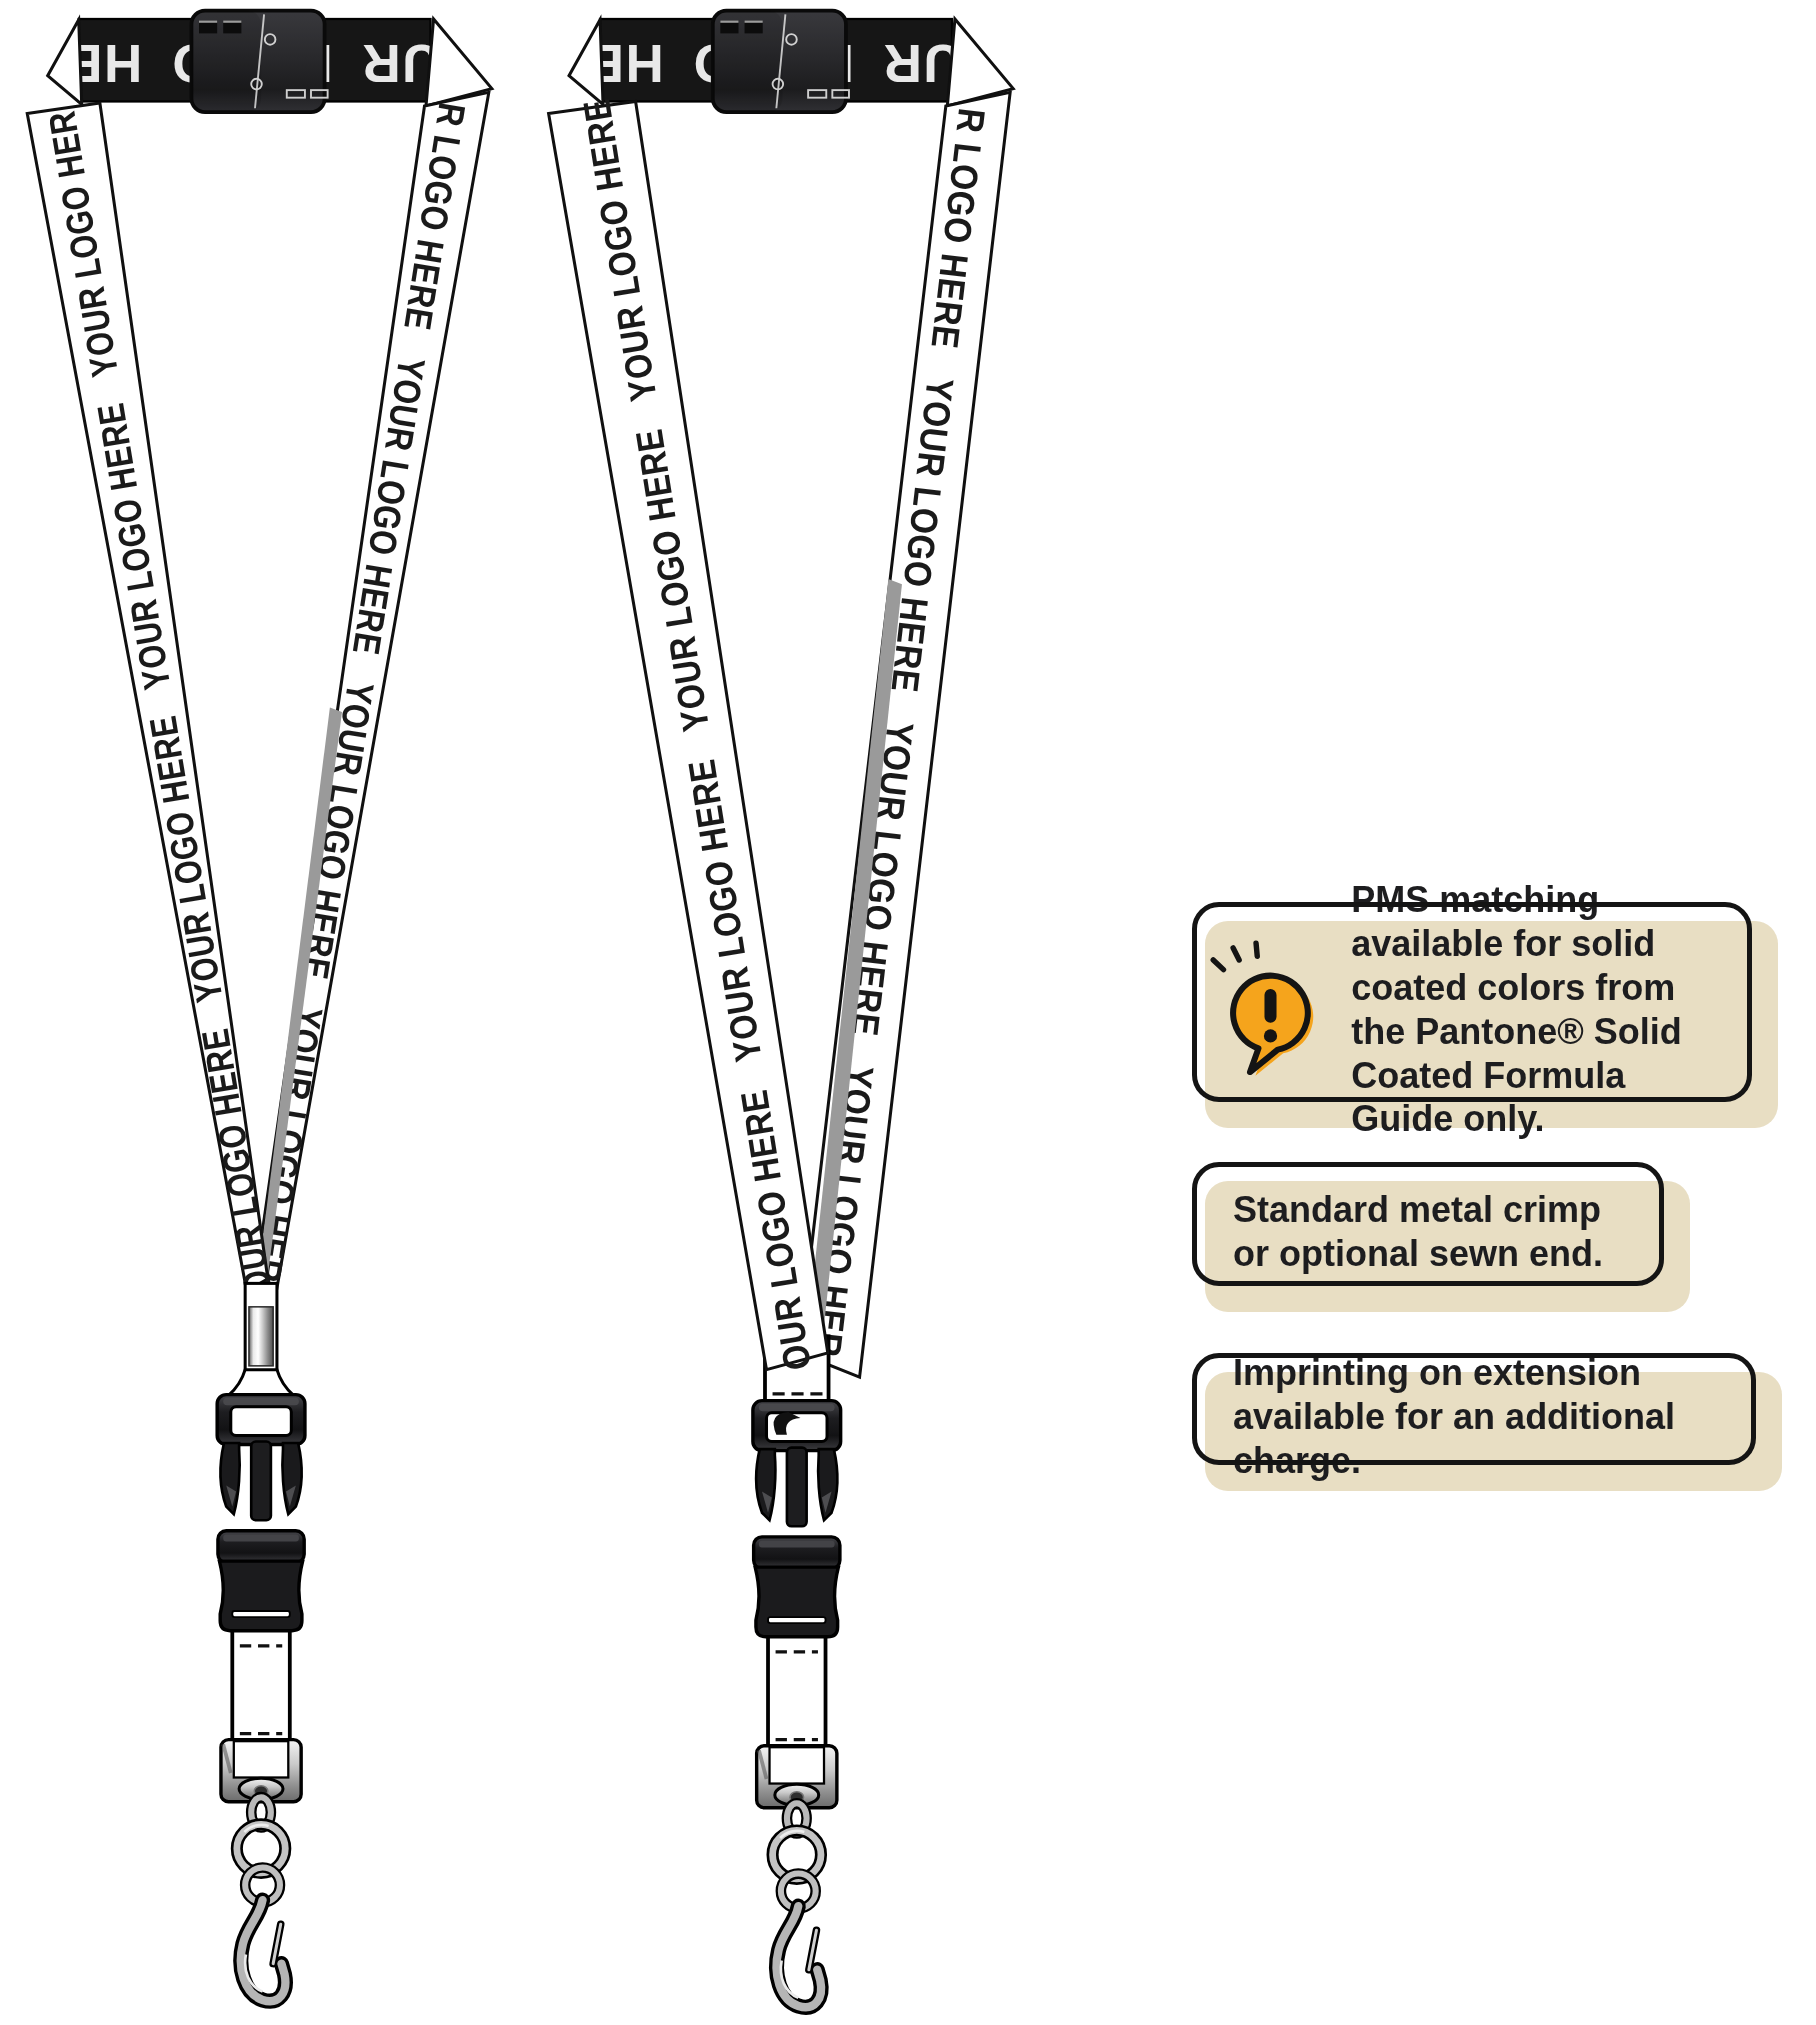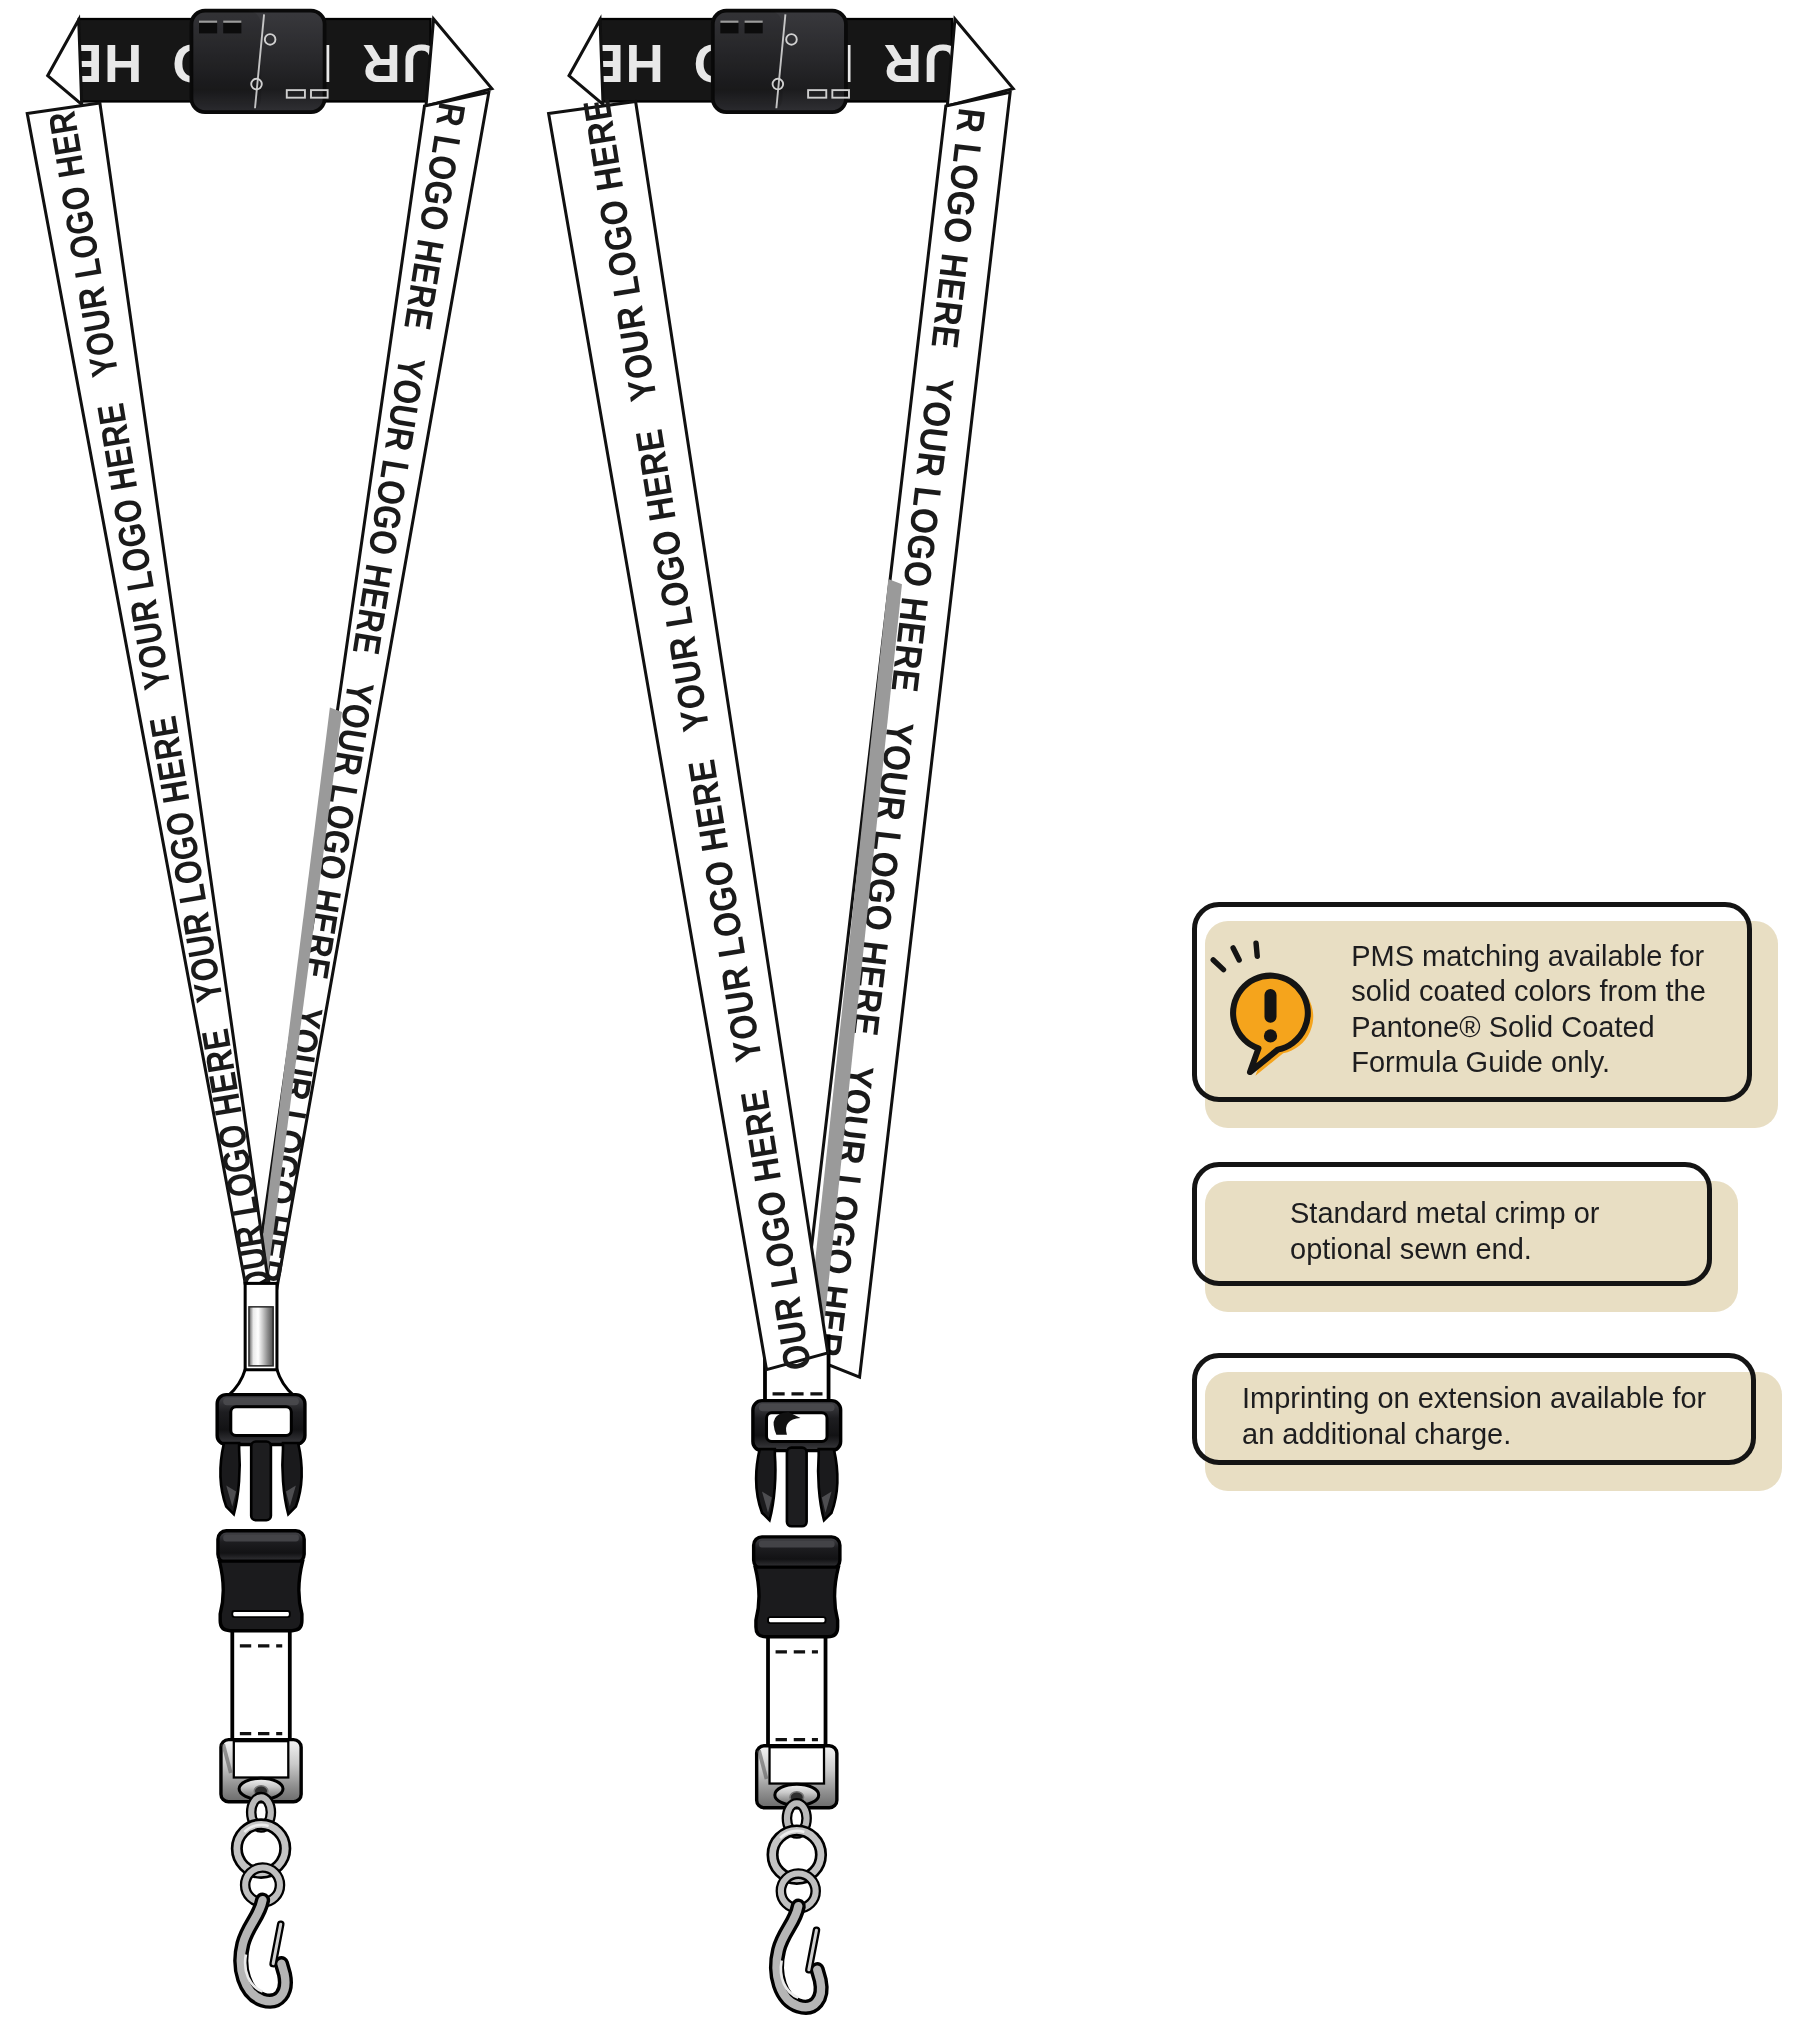--- a/index.html
+++ b/index.html
@@ -13,21 +13,21 @@
   .band-text{font-family:"Liberation Sans",sans-serif;font-weight:700;font-size:70px;
              fill:#e8e8e8;letter-spacing:2px;word-spacing:16px;}
 
   
   .callout{position:absolute;}
   .callout .tan{position:absolute;left:13px;top:19px;width:calc(100% + 13px);
                 height:calc(100% + 6.8px);border-radius:23px;z-index:1;}
   .callout .frame{position:absolute;left:0;top:0;right:0;bottom:0;border:5.3px solid #141414;
                   border-radius:27px;background:transparent;z-index:3;pointer-events:none;}
   .callout .content{position:relative;z-index:2;display:flex;align-items:center;height:100%;}
-  .callout p{margin:9px;font-size:29px;line-height:1.22;color:#1d1d1f;}
+  .callout p{margin:0;font-size:36px;line-height:1.22;color:#1d1d1f;font-weight:bold;}
   .c1 .content{padding:7.6px 27px 7.6px 10.6px;}
   .c1 p{width:409px;margin-left:13.6px;}
   .c2 .content,.c3 .content{padding:7.6px 30px 7.6px 41px;}
   .icon-wrap{flex:0 0 135px;height:174px;display:flex;align-items:center;justify-content:center;}
 </style>
 </head>
 <body>
 
 <div id="stage">
 
@@ -198,21 +198,21 @@
           <line x1="-78" y1="-72" x2="-95" y2="-88" stroke="#141414" stroke-width="9" stroke-linecap="round"></line>
           <line x1="-52" y1="-88" x2="-62" y2="-108" stroke="#141414" stroke-width="9" stroke-linecap="round"></line>
           <line x1="-22" y1="-94" x2="-24" y2="-116" stroke="#141414" stroke-width="9" stroke-linecap="round"></line>
         </svg>
       </div>
       <p>PMS matching available for solid coated colors from the Pantone® Solid Coated Formula Guide only.</p>
     </div>
     <div class="frame"></div>
   </div>
 
-  <div class="callout c2" style="left:1192px;top:1162px;width:472px;height:124px;padding-left:48px;">
+  <div class="callout c2" style="left:1192px;top:1162px;width:472px;height:124px;">
     <div class="tan" style="background:#E8DEC3;"></div>
     <div class="content">
       <p>Standard metal crimp or optional sewn end.</p>
     </div>
     <div class="frame"></div>
   </div>
 
   <div class="callout c3" style="left:1192px;top:1353px;width:564px;height:112px;">
     <div class="tan" style="background:#E8DEC3;"></div>
     <div class="content">

